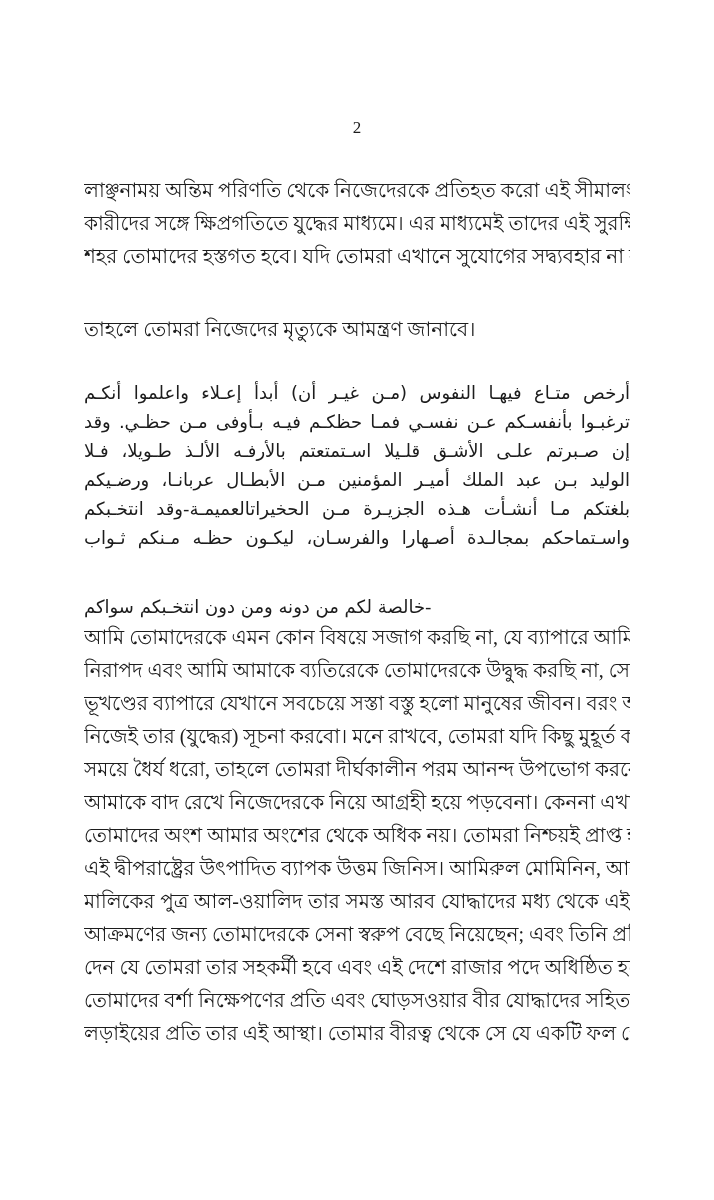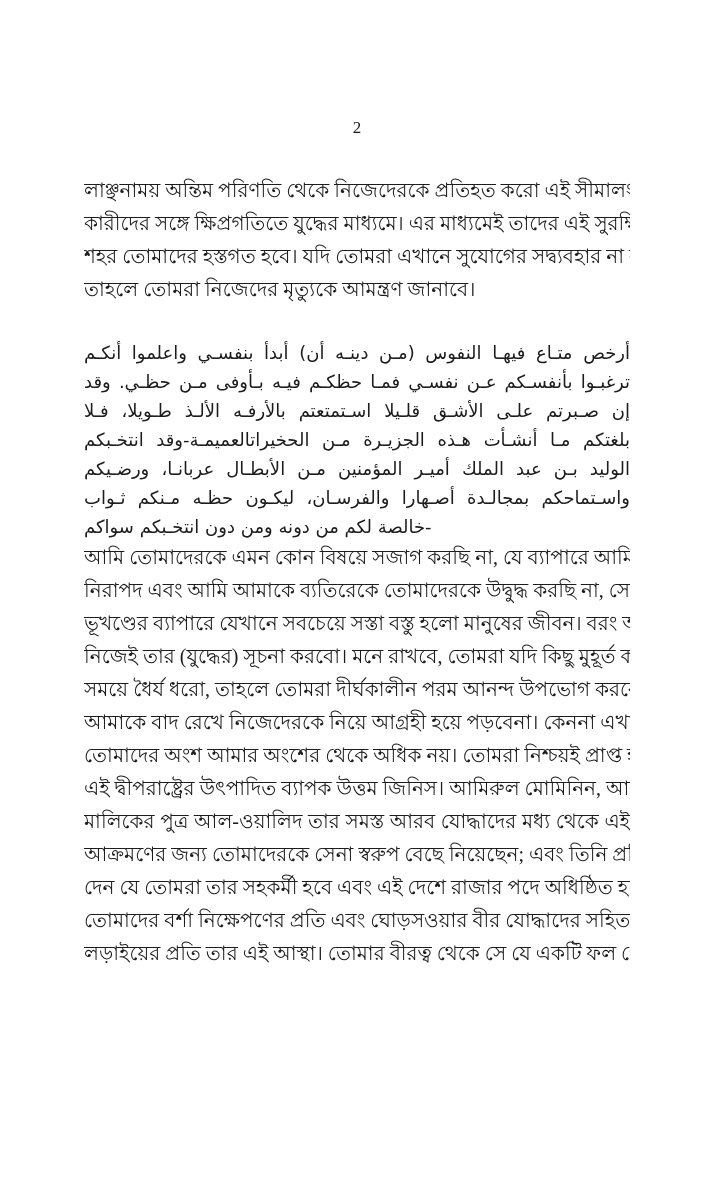--- a/index.html
+++ b/index.html
@@ -26,21 +26,21 @@
   .para.p1 { margin-top: 36px; }
   .para.arq { margin-top: 32px; }
   .para.p2 { }
 
   .line {
     white-space: nowrap;
     overflow: hidden;
     text-align: justify;
     text-align-last: justify;
   }
-  .line.last { text-align-last: left; }
+  .line.last { text-align-last: left; margin-top: 40px; }
 
   .bn-line {
     font-size: 20px;
     line-height: 33px;
     height: 33px;
     font-family: "Liberation Serif", serif;
   }
   .ar-line {
     direction: ltr; 
     font-size: 18px;
@@ -59,25 +59,25 @@
   <div class="text-col">
 
     <div class="para p1">
       <div class="line bn-line">লাঞ্ছনাময় অন্তিম পরিণতি থেকে নিজেদেরকে প্রতিহত করো এই সীমালংঘন</div>
       <div class="line bn-line">কারীদের সঙ্গে ক্ষিপ্রগতিতে যুদ্ধের মাধ্যমে। এর মাধ্যমেই তাদের এই সুরক্ষিত</div>
       <div class="line bn-line">শহর তোমাদের হস্তগত হবে। যদি তোমরা এখানে সুযোগের সদ্ব্যবহার না করো,</div>
       <div class="line bn-line last">তাহলে তোমরা নিজেদের মৃত্যুকে আমন্ত্রণ জানাবে।</div>
     </div>
 
     <div class="para arq" lang="ar">
-      <div class="line ar-line">أرخص متـاع فيهـا النفوس (مـن دينـه أن) أبدأ بنفسـي واعلموا أنكـم</div>
+      <div class="line ar-line">أرخص متـاع فيهـا النفوس (مـن غيـر أن) أبدأ إعـلاء واعلموا أنكـم</div>
       <div class="line ar-line">ترغبـوا بأنفسـكم عـن نفسـي فمـا حظكـم فيـه بـأوفى مـن حظـي. وقد</div>
       <div class="line ar-line">إن صـبرتم علـى الأشـق قلـيلا اسـتمتعتم بالأرفـه الألـذ طـويلا، فـلا</div>
+      <div class="line ar-line">الوليد بـن عبد الملك أميـر المؤمنين مـن الأبطـال عربانـا، ورضـيكم</div>
       <div class="line ar-line">بلغتكم مـا أنشـأت هـذه الجزيـرة مـن الحخيراتالعميمـة-وقد انتخـبكم</div>
-      <div class="line ar-line">الوليد بـن عبد الملك أميـر المؤمنين مـن الأبطـال عربانـا، ورضـيكم</div>
       <div class="line ar-line">واسـتماحكم بمجالـدة أصـهارا والفرسـان، ليكـون حظـه مـنكم ثـواب</div>
       <div class="line ar-line last">خالصة لكم من دونه ومن دون انتخـبكم سواكم-</div>
     </div>
 
     <div class="para p2">
       <div class="line bn-line">আমি তোমাদেরকে এমন কোন বিষয়ে সজাগ করছি না, যে ব্যাপারে আমি</div>
       <div class="line bn-line">নিরাপদ এবং আমি আমাকে ব্যতিরেকে তোমাদেরকে উদ্বুদ্ধ করছি না, সেই</div>
       <div class="line bn-line">ভূখণ্ডের ব্যাপারে যেখানে সবচেয়ে সস্তা বস্তু হলো মানুষের জীবন। বরং আমি</div>
       <div class="line bn-line">নিজেই তার (যুদ্ধের) সূচনা করবো। মনে রাখবে, তোমরা যদি কিছু মুহূর্ত কঠিন</div>
       <div class="line bn-line">সময়ে ধৈর্য ধরো, তাহলে তোমরা দীর্ঘকালীন পরম আনন্দ উপভোগ করবে।</div>

